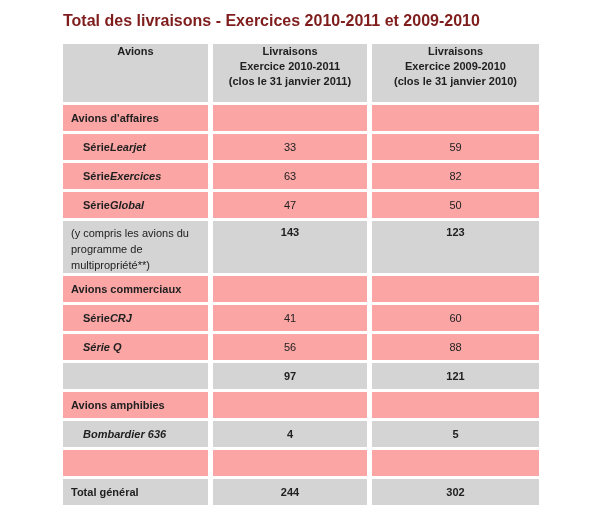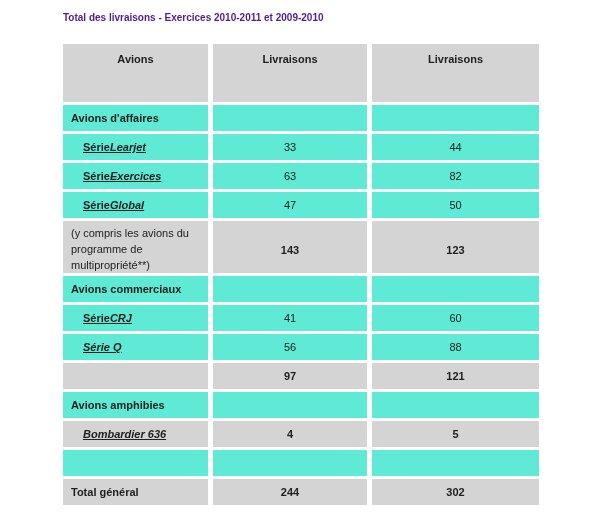--- a/index.html
+++ b/index.html
@@ -5,79 +5,83 @@
   * { margin:0; padding:0; box-sizing:border-box; }
   html,body { width:600px; height:520px; background:#ffffff; overflow:hidden; }
   body {
     position:relative;
     font-family:"Liberation Sans", sans-serif;
     color:#212121;
     font-size:11px;
   }
   .title {
     position:absolute; left:63px; top:12px;
-    font-size:10px; font-weight:bold; color:#4c1d95;
+    font-size:16px; font-weight:bold; color:#7f1d1d;
     white-space:nowrap;
   }
   .tbl {
     position:absolute; left:63px; top:44px;
     display:grid;
     grid-template-columns:145px 154px 167px;
     grid-template-rows:58px 26px 26px 26px 26px 52px repeat(8, 26px);
     gap:3px 5px;
     width:476px;
   }
   .row { display:contents; }
-  .c { background:#5eead4; display:flex; align-items:center; }
+  .c { background:#fca5a5; display:flex; align-items:center; }
   .gray { background:#d4d4d4; }
   .num { justify-content:center; }
   .lbl { padding-left:8px; padding-right:6px; font-weight:bold; }
-  .indent { padding-left:20px;text-decoration:underline; }
+  .indent { padding-left:20px; }
   .it { font-style:italic;text-align:right; }
-  .top { align-items:flex-start; padding-top:23px; }
+  .top { align-items:flex-start; padding-top:5px; }
   .note { font-weight:normal; align-items:flex-start; padding-top:4px; line-height:16px; display:block; }
   .bnum { font-weight:bold; }
   .hc {
     background:#d4d4d4; font-weight:bold;
     display:flex; flex-direction:column; align-items:center;
-    padding-top:8px; line-height:15px; text-align:center;
+    padding-top:0; line-height:15px; text-align:center;
   }
 </style>
 </head>
 <body>
 
 <div class="title">Total des livraisons - Exercices 2010-2011 et 2009-2010</div>
 
 <div class="tbl">
 
   <div class="row">
     <div class="hc">
       <span>Avions</span>
     </div>
     <div class="hc">
       <span>Livraisons</span>
+      <span>Exercice 2010-2011</span>
+      <span>(clos le 31 janvier 2011)</span>
     </div>
     <div class="hc">
       <span>Livraisons</span>
+      <span>Exercice 2009-2010</span>
+      <span>(clos le 31 janvier 2010)</span>
     </div>
   </div>
 
   <div class="row">
     <div class="c lbl">Avions d'affaires</div>
     <div class="c num"></div>
     <div class="c num"></div>
   </div>
 
   <div class="row">
     <div class="c lbl indent">
         <span>Série </span>
         <span class="it">Learjet</span>
       </div>
     <div class="c num">33</div>
-    <div class="c num">44</div>
+    <div class="c num">59</div>
   </div>
 
   <div class="row">
     <div class="c lbl indent">
         <span>Série </span>
         <span class="it">Exercices</span>
       </div>
     <div class="c num">63</div>
     <div class="c num">82</div>
   </div>

